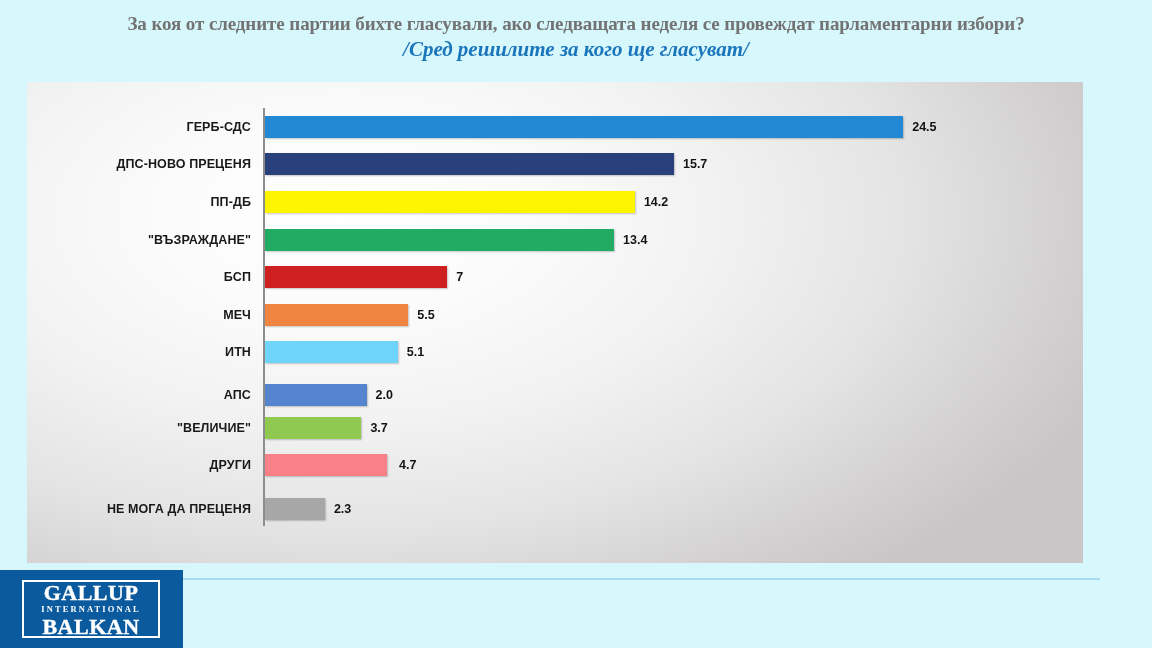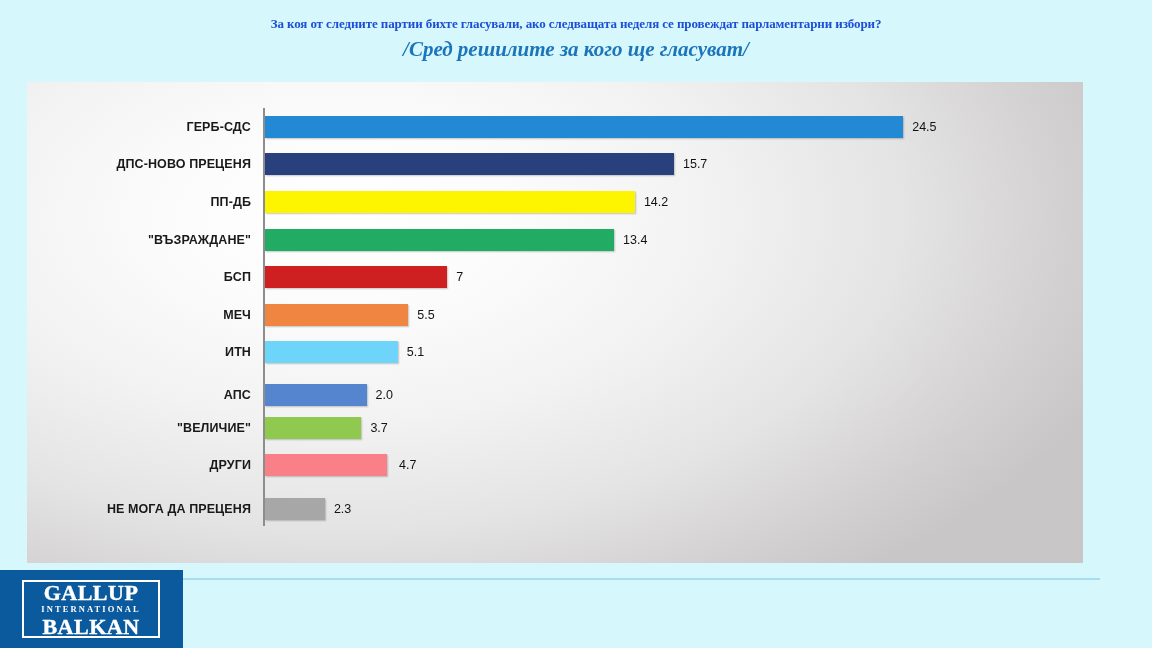--- a/index.html
+++ b/index.html
@@ -20,23 +20,23 @@
   .title-block {
     position: absolute;
     top: 12px;
     left: 0;
     width: 1152px;
     text-align: center;
   }
 
   .chart-title {
     font-family: "Liberation Serif", serif;
-    font-size: 13px;
-    font-weight: bold;
-    color: #1d4ed8;
+    font-size: 19px;
+    font-weight: bold;
+    color: #737373;
     letter-spacing: -0.1px;
     line-height: 24px;
     white-space: nowrap;
   }
 
   .chart-subtitle {
     font-family: "Liberation Serif", serif;
     font-size: 21px;
     font-weight: bold;
     font-style: italic;
@@ -110,21 +110,21 @@
     height: 22px;
     box-shadow: 1px 1px 1.5px rgba(0,0,0,0.22);
   }
 
   .val-label {
     position: absolute;
     top: 50%;
     transform: translateY(-50%);
     font-family: "Liberation Sans", sans-serif;
     font-size: 12.5px;
-    font-weight: normal;
+    font-weight: bold;
     color: #131313;
     white-space: nowrap;
   }
 
   
   .footer-rule {
     position: absolute;
     left: 180px;
     top: 578px;
     width: 920px;

